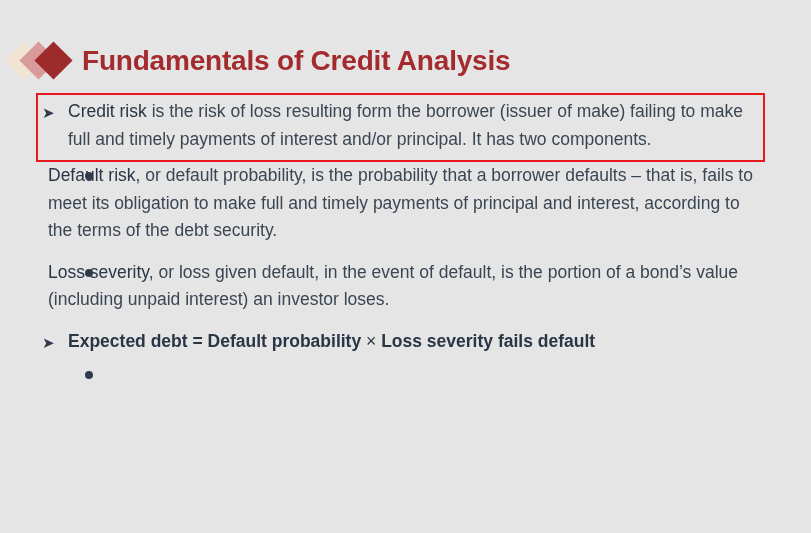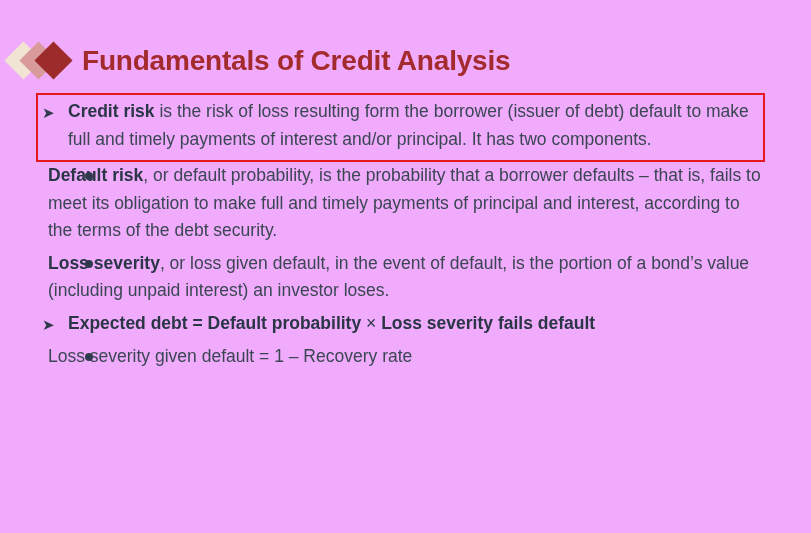--- a/index.html
+++ b/index.html
@@ -12,21 +12,21 @@
     height: 533px;
     overflow: hidden;
     font-family: "Liberation Sans", "DejaVu Sans", sans-serif;
     color: #2e3a4a;
     -webkit-font-smoothing: antialiased;
   }
   .slide {
     position: relative;
     width: 811px;
     height: 533px;
-    background: #f0abfc;
+    background: #e5e5e5;
   }
 
   
   .title-row {
     position: absolute;
     left: 0;
     top: 38px;
     height: 46px;
     display: flex;
     align-items: center;
@@ -108,28 +108,28 @@
   .lvl2 .dot {
     position: absolute;
     left: 85px;
     top: 10px;
     width: 8px;
     height: 8px;
     border-radius: 50%;
     background: #2f3b4c;
   }
 
-  b, strong { font-weight: bold; color: #2a3545; }
+  b, strong { font-weight: normal; color: #2a3545; }
 
   .eq-line { font-weight: bold; color: #2a3545; }
   .eq-line .times { font-weight: normal; }
 
   .sp-0 { margin-top: 0; }
   .sp-a { margin-top: 9px; }
-  .sp-b { margin-top: 5px; }
+  .sp-b { margin-top: 14px; }
   .sp-c { margin-top: 6px; }
 </style>
 </head>
 <body>
 
 <div class="slide">
 
   <div class="title-row">
     <div class="diamonds">
       <div class="dia dia-1"></div>
@@ -138,38 +138,37 @@
     </div>
     <div class="slide-title">Fundamentals of Credit Analysis</div>
   </div>
 
   <div class="highlight-box"></div>
 
   <div class="content">
 
     <div class="lvl1 sp-0">
       <span class="arrow">➤</span>
-      <b>Credit risk</b><span> is the risk of loss resulting form the borrower (issuer of debt) default to make full and timely payments of interest and/or principal. It has two components.</span>
+      <b>Credit risk</b><span> is the risk of loss resulting form the borrower (issuer of make) failing to make full and timely payments of interest and/or principal. It has two components.</span>
     </div>
 
     <div class="lvl2 sp-a">
       <span class="dot"></span>
       <b>Default risk</b><span>, or default probability, is the probability that a borrower defaults – that is, fails to meet its obligation to make full and timely payments of principal and interest, according to the terms of the debt security.</span>
     </div>
 
     <div class="lvl2 sp-b">
       <span class="dot"></span>
       <b>Loss severity</b><span>, or loss given default, in the event of default, is the portion of a bond’s value (including unpaid interest) an investor loses.</span>
     </div>
 
     <div class="lvl1 eq-line sp-b">
       <span class="arrow">➤</span>
       <span>Expected debt = Default probability </span><span class="times">×</span><span> Loss severity fails default</span>
     </div>
 
     <div class="lvl2 sp-c">
       <span class="dot"></span>
-      <span>Loss severity given default = 1 – Recovery rate</span>
     </div>
 
 
   </div>
 </div>
 
 </body></html>

